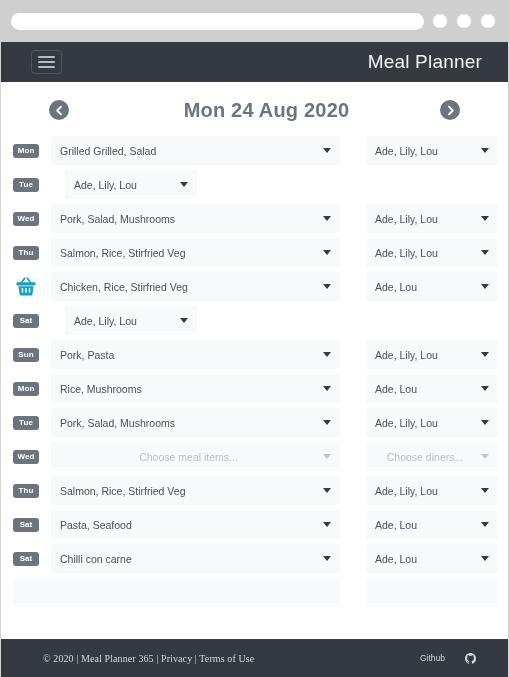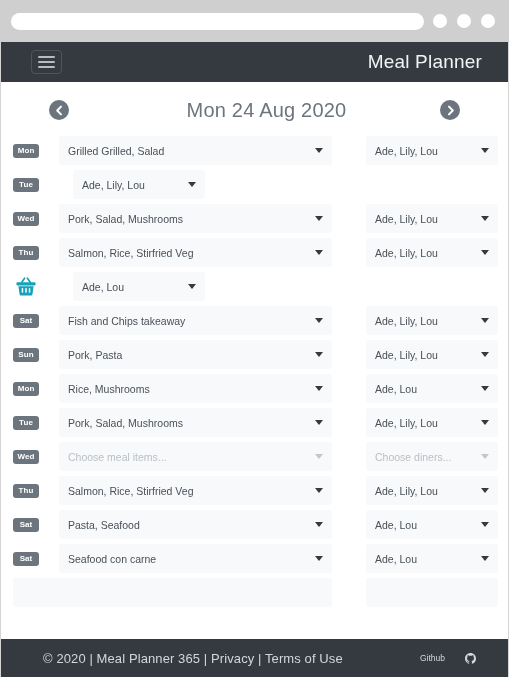--- a/index.html
+++ b/index.html
@@ -101,21 +101,21 @@
     display: flex;
     align-items: center;
     justify-content: center;
     position: relative;
     height: 48px;
     margin-top: 4px;
   }
   .week-title {
     font-size: 20px;
     color: #6c757d;
-    font-weight: 400;
+    font-weight: 700;
     letter-spacing: .2px;
     margin-left: 24px;
   }
   .nav-arrow {
     position: absolute;
     width: 20px; height: 20px;
     border-radius: 50%;
     background: #6c757d;
     display: flex;
     align-items: center;
@@ -132,21 +132,21 @@
 
   
   .rows { display: flex; flex-direction: column; }
 
   .meal-row {
     display: flex;
     align-items: center;
     height: 33px;
     margin-bottom: 1px;
     padding-left: 2px;
-    gap: 20px;
+    gap: 12px;
   }
 
   .day-badge {
     flex: 0 0 auto;
     width: 26px;
     height: 14px;
     background: #6c757d;
     color: #ffffff;
     font-size: 8px;
     font-weight: 700;
@@ -177,21 +177,21 @@
     cursor: pointer;
     font-size: 10.5px;
     color: #495057;
   }
   .select .val {
     flex: 1;
     white-space: nowrap;
     overflow: hidden;
     text-overflow: ellipsis;
   }
-  .select.empty .val { color: #b9bfc5; }
+  .select.empty .val { color: #b9bfc5; text-align: center; }
   .caret {
     width: 0; height: 0;
     border-left: 4px solid transparent;
     border-right: 4px solid transparent;
     border-top: 5px solid #343a40;
     margin-left: 6px;
   }
   .select.empty .caret { border-top-color: #c2c7cc; }
 
   .select.meal { flex: 1 1 auto; min-width: 0; }
@@ -202,22 +202,23 @@
     height: 38px;
     background: #343a40;
     display: flex;
     align-items: center;
     justify-content: space-between;
     padding: 0 32px 0 42px;
     flex: 0 0 auto;
   }
   .footer-left {
     color: #d4d7da;
-    font-size: 13px;
+    font-size: 10px;
     letter-spacing: .1px;
+    font-family: Liberation Serif, serif;
   }
   .footer-right {
     display: flex;
     align-items: center;
     gap: 20px;
     color: #d4d7da;
     font-size: 8.5px;
     cursor: pointer;
   }
   .gh { display: block; }
@@ -308,31 +309,31 @@
               <svg width="20" height="19" viewBox="0 0 20 19">
                 <path d="M5.6 5.4 L8.6 1.2" stroke="#17a2b8" stroke-width="1.7" fill="none" stroke-linecap="round"></path>
                 <path d="M14.4 5.4 L11.4 1.2" stroke="#17a2b8" stroke-width="1.7" fill="none" stroke-linecap="round"></path>
                 <rect x="0.5" y="5.2" width="19" height="3.4" rx="1" fill="#17a2b8"></rect>
                 <path d="M2.4 9.2 L3.6 17.4 Q3.7 18.4 4.8 18.4 L15.2 18.4 Q16.3 18.4 16.4 17.4 L17.6 9.2 Z" fill="#17a2b8"></path>
                 <rect x="5.7" y="11.1" width="1.5" height="4.6" rx="0.6" fill="#ffffff"></rect>
                 <rect x="9.25" y="11.1" width="1.5" height="4.6" rx="0.6" fill="#ffffff"></rect>
                 <rect x="12.8" y="11.1" width="1.5" height="4.6" rx="0.6" fill="#ffffff"></rect>
               </svg>
             </span>
+            <div class="select meal">
+              <span class="val">Chicken, Rice, Stirfried Veg</span>
+              <span class="caret"></span>
+            </div>
             <div class="select diners">
               <span class="val">Ade, Lou</span>
               <span class="caret"></span>
             </div>
           </div>
           <div class="meal-row">
             <span class="day-badge">Sat</span>
-            <div class="select meal">
-              <span class="val">Fish and Chips takeaway</span>
-              <span class="caret"></span>
-            </div>
             <div class="select diners">
               <span class="val">Ade, Lily, Lou</span>
               <span class="caret"></span>
             </div>
           </div>
           <div class="meal-row">
             <span class="day-badge">Sun</span>
             <div class="select meal">
               <span class="val">Pork, Pasta</span>
               <span class="caret"></span>
@@ -396,21 +397,21 @@
               <span class="caret"></span>
             </div>
             <div class="select diners">
               <span class="val">Ade, Lou</span>
               <span class="caret"></span>
             </div>
           </div>
           <div class="meal-row">
             <span class="day-badge">Sat</span>
             <div class="select meal">
-              <span class="val">Seafood con carne</span>
+              <span class="val">Chilli con carne</span>
               <span class="caret"></span>
             </div>
             <div class="select diners">
               <span class="val">Ade, Lou</span>
               <span class="caret"></span>
             </div>
           </div>
           <div class="meal-row">
             <div class="select meal"></div>
             <div class="select diners"></div>

